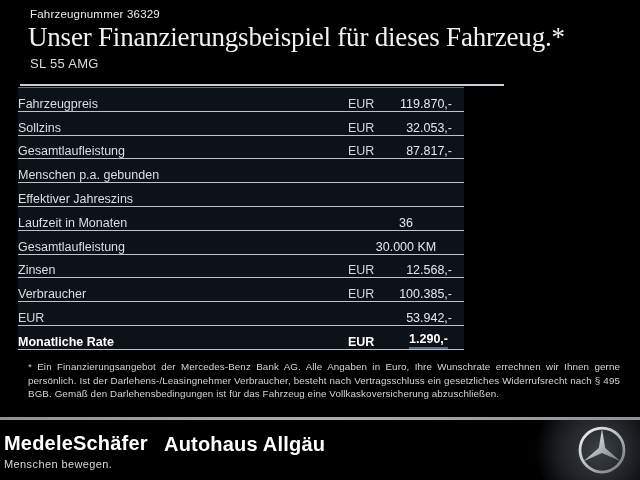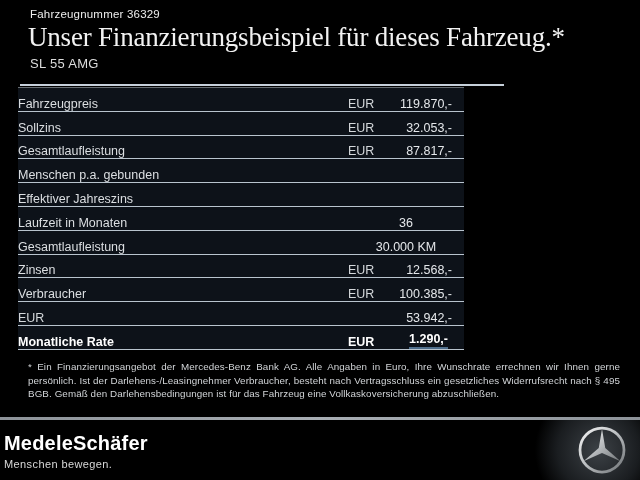--- a/index.html
+++ b/index.html
@@ -163,20 +163,21 @@
   <div class="footnote">* Ein Finanzierungsangebot der Mercedes-Benz Bank AG. Alle Angaben in Euro, Ihre Wunschrate errechnen wir Ihnen gerne persönlich. Ist der Darlehens-/Leasingnehmer Verbraucher, besteht nach Vertragsschluss ein gesetzliches Widerrufsrecht nach § 495 BGB. Gemäß den Darlehensbedingungen ist für das Fahrzeug eine Vollkaskoversicherung abzuschließen.</div>
 
   <div class="footer-rule"></div>
 
   <div class="footer">
     <div class="star-bg"></div>
     <div class="dealer-block">
       <div class="dealer-name">MedeleSchäfer</div>
       <div class="dealer-tagline">Menschen bewegen.</div>
     </div>
+    <div class="partner-name">Autohaus Allgäu</div>
     <div class="star-wrap">
       <svg width="50" height="50" viewBox="0 0 100 100">
         <defs>
           <linearGradient id="silver" x1="0" y1="0" x2="1" y2="1">
             <stop offset="0" stop-color="#f4f4f4"></stop>
             <stop offset="0.5" stop-color="#b9bcbf"></stop>
             <stop offset="1" stop-color="#6e7275"></stop>
           </linearGradient>
         </defs>
         <circle cx="50" cy="50" r="44" fill="none" stroke="url(#silver)" stroke-width="5.5"></circle>

